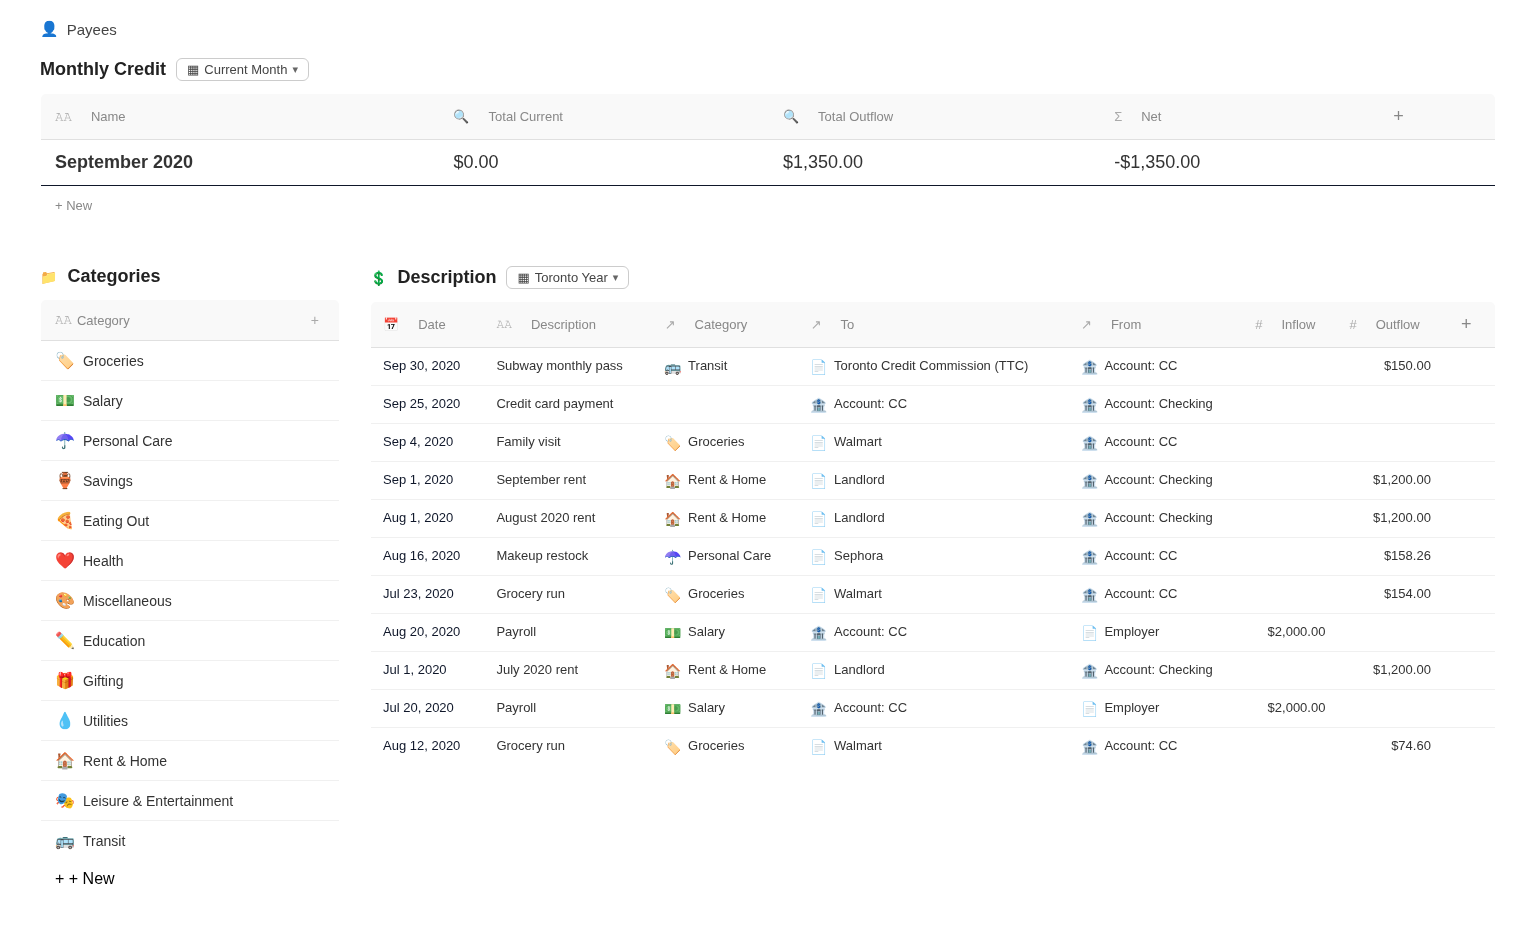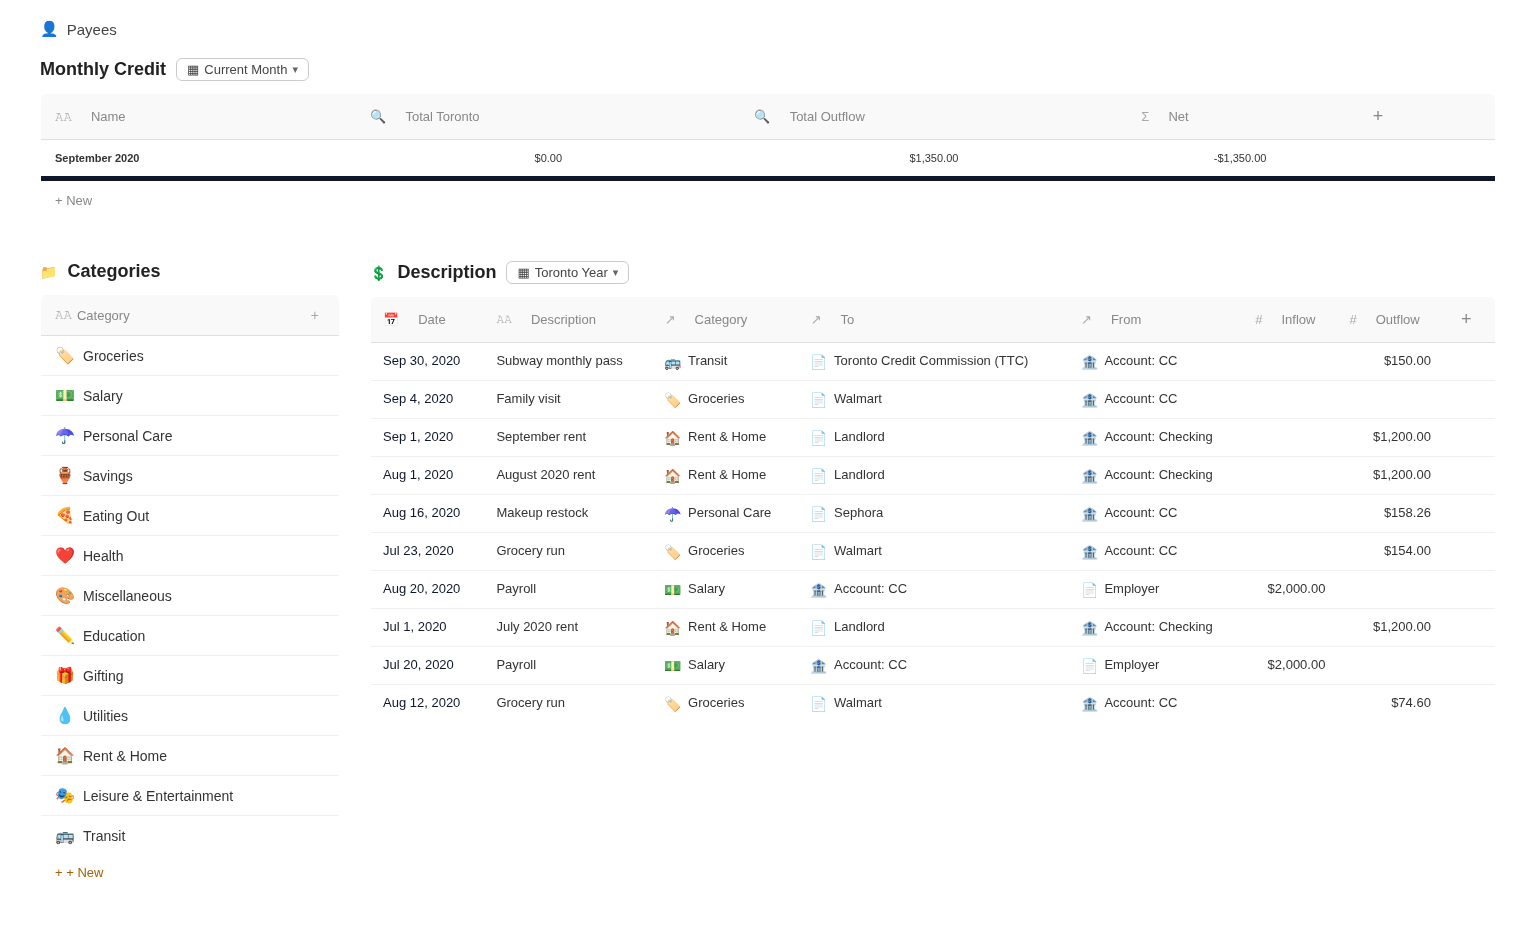--- a/index.html
+++ b/index.html
@@ -68,30 +68,30 @@
       text-align: left;
       padding: 10px 14px;
       font-weight: 500;
       color: #888;
       font-size: 13px;
       border-bottom: 1px solid #e0e0e0;
     }
 
     .summary-table td {
       padding: 12px 14px;
-      border-bottom: 5px solid #0f172a;
-      font-size: 11px;
+      border-bottom: 1px solid #0f172a;
+      font-size: 18px;
     }
 
     .summary-table tr:last-child td {
       border-bottom: none;
     }
 
     .summary-table .num {
-      text-align: center;
+      text-align: left;
     }
 
     .new-row td {
       color: #888;
       font-size: 13px;
     }
 
     
     .main-layout {
       display: flex;
@@ -242,21 +242,21 @@
       <tr>
         <th>
           <div class="th-with-icon">
             <span style="color:#aaa; font-size:12px;">𝙰𝙰</span>
             <span>Name</span>
           </div>
         </th>
         <th>
           <div class="th-with-icon">
             <span style="color:#aaa;">🔍</span>
-            <span>Total Toronto</span>
+            <span>Total Current</span>
           </div>
         </th>
         <th>
           <div class="th-with-icon">
             <span style="color:#aaa;">🔍</span>
             <span>Total Outflow</span>
           </div>
         </th>
         <th>
           <div class="th-with-icon">
@@ -407,21 +407,21 @@
     <td>
       <div class="cat-item">
         <span class="cat-icon">🚌</span>
         <span>Transit</span>
       </div>
     </td>
   </tr>
         </tbody>
       <tfoot>
         <tr>
-          <td style="color:#a16207; font-size:13px;">
+          <td style="color:#000000; font-size:16px;">
             <span>+</span>
             
             + New
           </td>
         </tr>
       </tfoot>
     </table>
   </div>
 
   <div class="transactions-panel">
@@ -505,20 +505,40 @@
               <div class="cell-with-icon">
                 <span class="cell-icon">🏦</span>
                 <span>Account: CC</span>
               </div>
             </td>
     <td class="num"></td>
     <td class="num">$150.00</td>
     <td></td>
   </tr>
           <tr>
+    <td class="date-col">Sep 25, 2020</td>
+    <td>Credit card payment</td>
+    <td></td>
+    <td>
+              <div class="cell-with-icon">
+                <span class="cell-icon">🏦</span>
+                <span>Account: CC</span>
+              </div>
+            </td>
+    <td>
+              <div class="cell-with-icon">
+                <span class="cell-icon">🏦</span>
+                <span>Account: Checking</span>
+              </div>
+            </td>
+    <td class="num"></td>
+    <td class="num"></td>
+    <td></td>
+  </tr>
+          <tr>
     <td class="date-col">Sep 4, 2020</td>
     <td>Family visit</td>
     <td>
               <div class="cell-with-icon">
                 <span class="cell-icon">🏷️</span>
                 <span>Groceries</span>
               </div>
             </td>
     <td>
               <div class="cell-with-icon">

